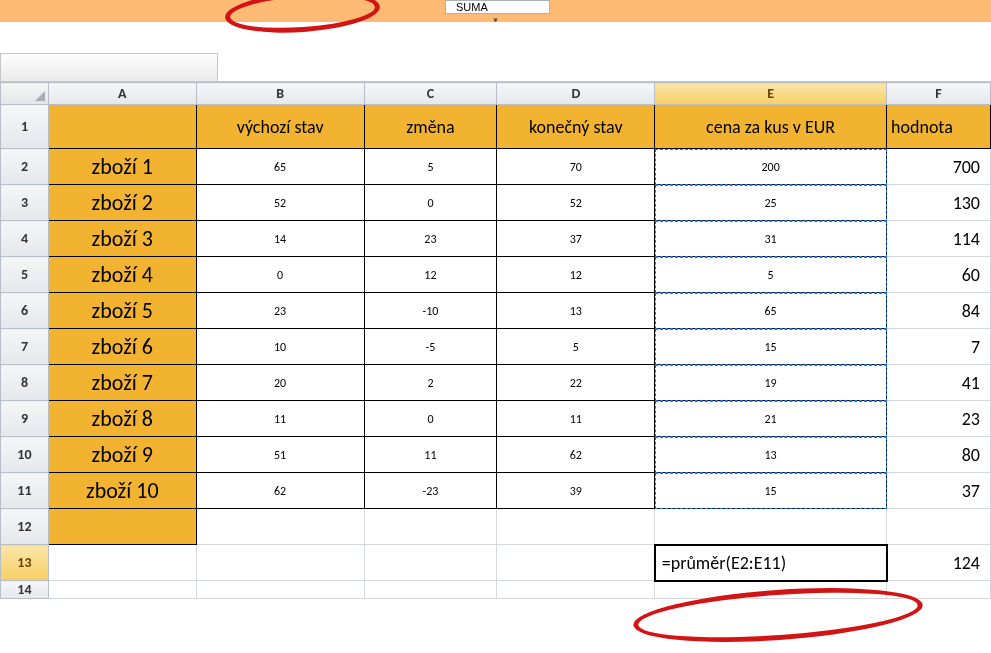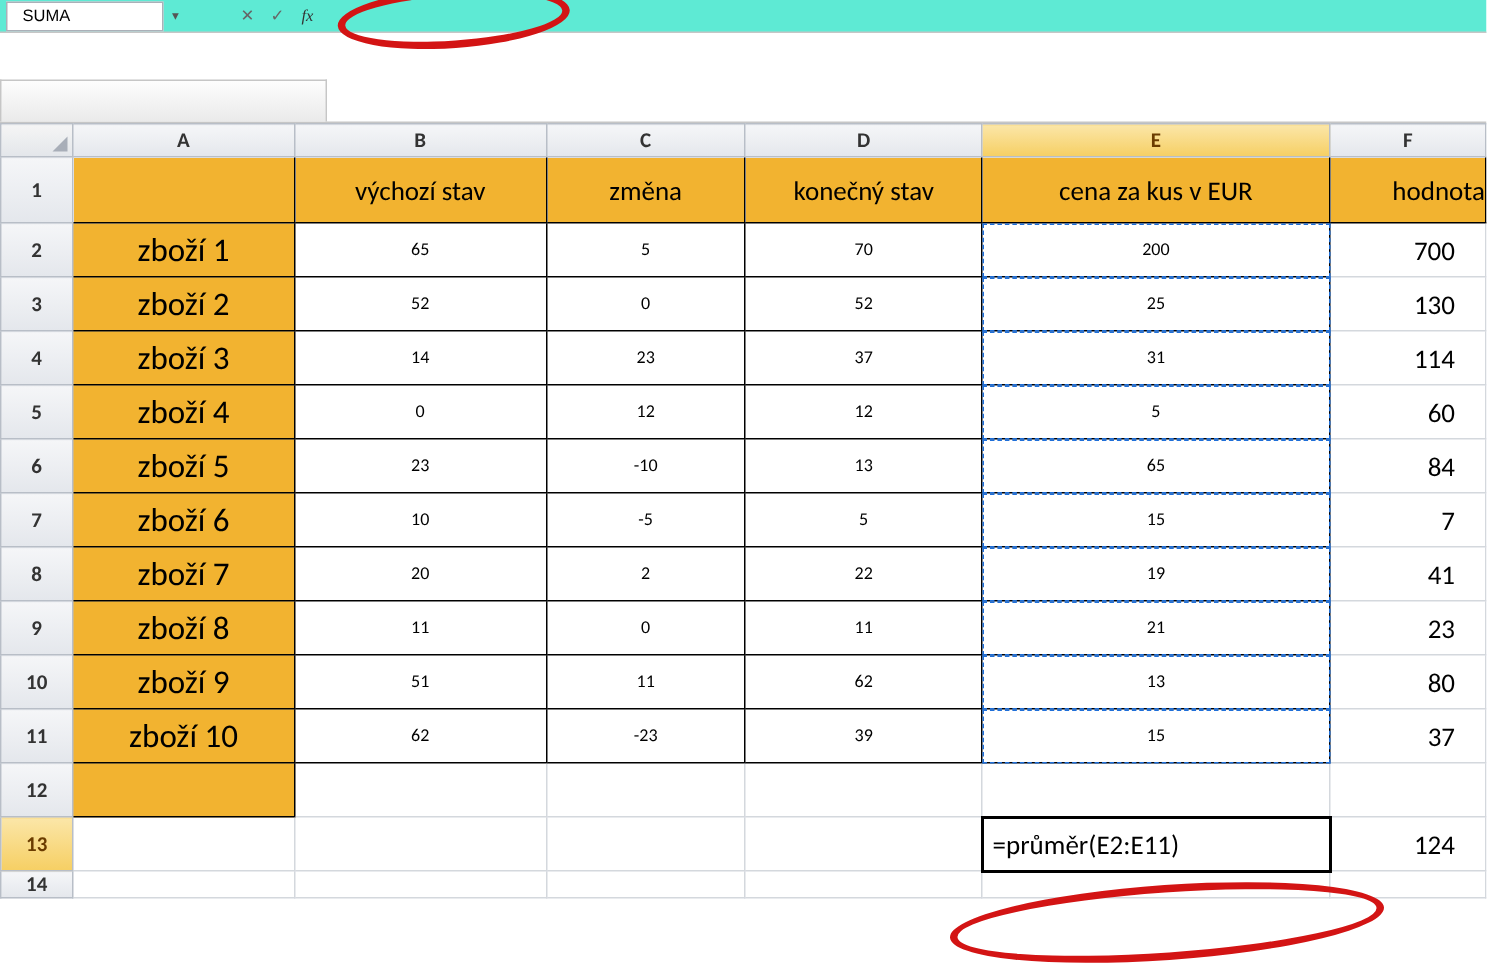--- a/index.html
+++ b/index.html
@@ -8,23 +8,24 @@
     background: #fff;
     overflow: hidden;
     width: 991px;
     height: 653px;
     position: relative;
   }
   .formula-bar {
     display: flex;
     align-items: center;
     height: 22px;
-    background: #5eead4;
+    background: #fdba74;
     border-bottom: 1px solid #c6c6c6;
     font-size: 11px;
+    flex-direction: column;
   }
   .name-box {
     width: 105px;
     background: #fff;
     border: 1px solid #aab0b8;
     height: 20px;
     margin-left: 4px;
     display: flex;
     align-items: center;
     padding-left: 10px;
@@ -140,21 +141,21 @@
     border: 1px solid #000;
     font-size: 12px;
     text-align: center;
     height: 32px;
     background: #fff;
   }
   td.fcol {
     border: 1px solid #d4d8dd;
     font-size: 18px;
     text-align: right;
-    padding-right: 20px;
+    padding-right: 10px;
     height: 32px;
     background:#fff;
     overflow:hidden;
   }
   td.a12 {
     background:#f2b330;
     border-left:1px solid #000;
     border-right:1px solid #000;
     border-bottom:1px solid #000;
   }
@@ -255,21 +256,21 @@
     <th class="colhdr">F</th>
   </tr>
 
   <tr class="row-h1">
     <th class="rowhdr">1</th>
     <td class="hdrcell"></td>
     <td class="hdrcell">výchozí stav</td>
     <td class="hdrcell">změna</td>
     <td class="hdrcell">konečný stav</td>
     <td class="hdrcell">cena za kus v EUR</td>
-    <td class="hdrcell" style="text-align:right;padding-left:4px">hodnota</td>
+    <td class="hdrcell" style="text-align:left;padding-left:4px">hodnota</td>
   </tr>
 
   <tr class="row-hn">
     <th class="rowhdr">2</th>
     <td class="labelcell">zboží 1</td>
     <td class="datab">65</td>
     <td class="datab">5</td>
     <td class="datab">70</td>
     <td class="datab marquee">200</td>
     <td class="fcol">700</td>

